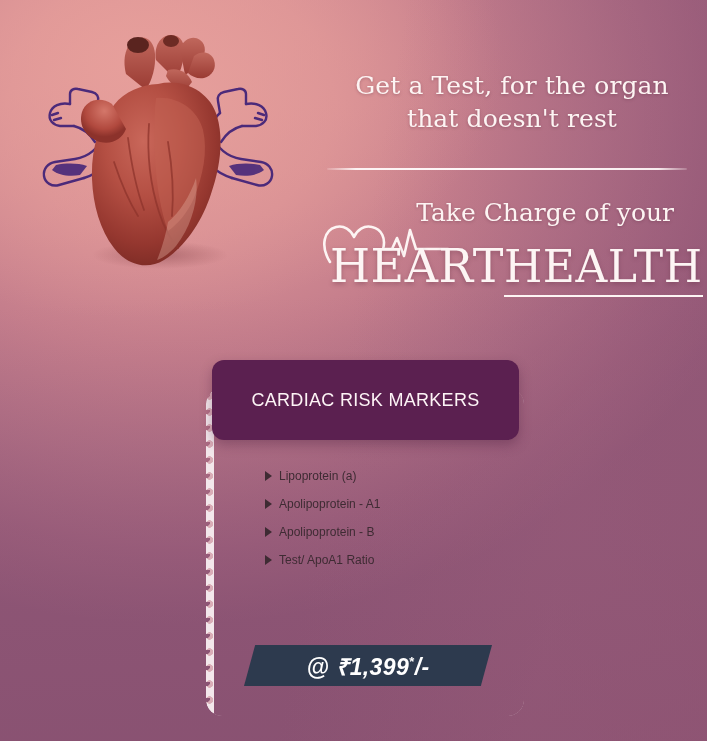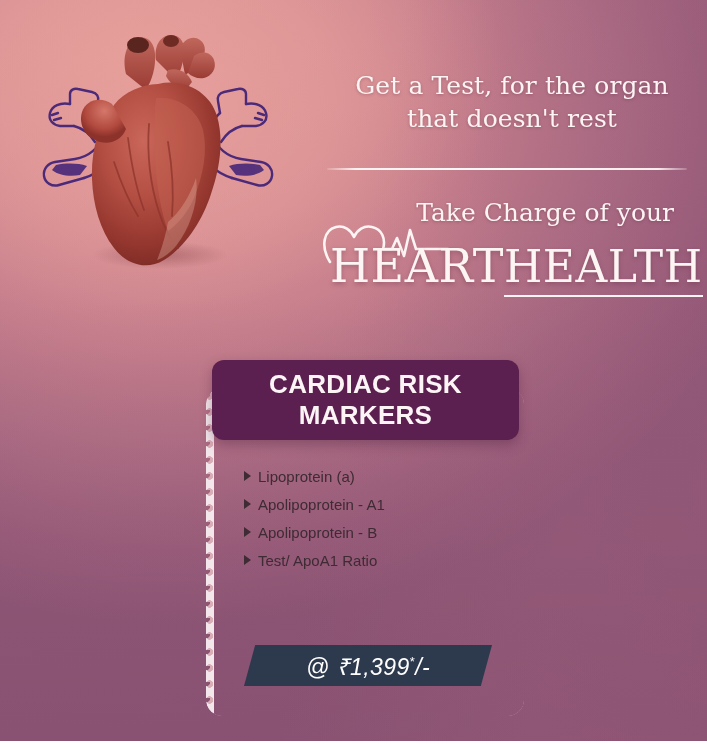--- a/index.html
+++ b/index.html
@@ -172,40 +172,40 @@
     box-shadow: 0 5px 12px rgba(70,25,60,0.34);
     color: #fdf4f6;
     text-align: center;
     display: flex;
     flex-direction: column;
     align-items: center;
     justify-content: center;
     gap: 3px;
   }
   #card-title {
-    font-size: 26px;
-    font-weight: bold;
+    font-size: 18px;
+    font-weight: normal;
     letter-spacing: 0.3px;
   }
   #card-subtitle {
     font-size: 18px;
     font-weight: bold;
     letter-spacing: 0.2px;
   }
 
   #param-list {
     position: absolute;
-    left: 244px;
+    left: 265px;
     top: 462px;
     width: 250px;
     margin: 0;
     padding: 0;
     list-style: none;
     color: #3e2b33;
-    font-size: 15px;
+    font-size: 12px;
     line-height: 1.0;
   }
   #param-list li {
     display: flex;
     align-items: center;
     gap: 7px;
     height: 28px;
   }
   .bullet-tri {
     display: inline-block;
@@ -226,21 +226,21 @@
     background: #2d3a4e;
     clip-path: polygon(4.5% 0, 100% 0, 95.5% 100%, 0 100%);
     display: flex;
     align-items: center;
     justify-content: center;
     box-shadow: 0 5px 11px rgba(70,40,60,0.28);
   }
   #price-text {
     color: #ffffff;
     font-size: 23px;
-    font-weight: normal;
+    font-weight: bold;
     font-style: italic;
     letter-spacing: 0.4px;
   }
   #price-text .asterisk {
     font-size: 13px;
     vertical-align: super;
     font-style: normal;
   }
 </style>
 </head>

